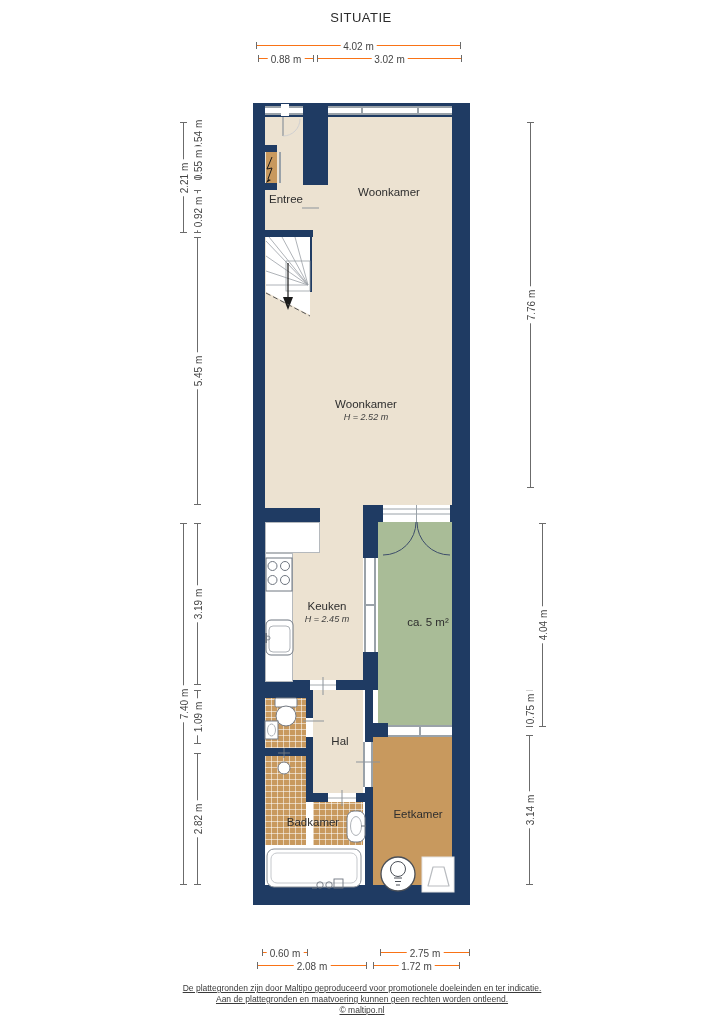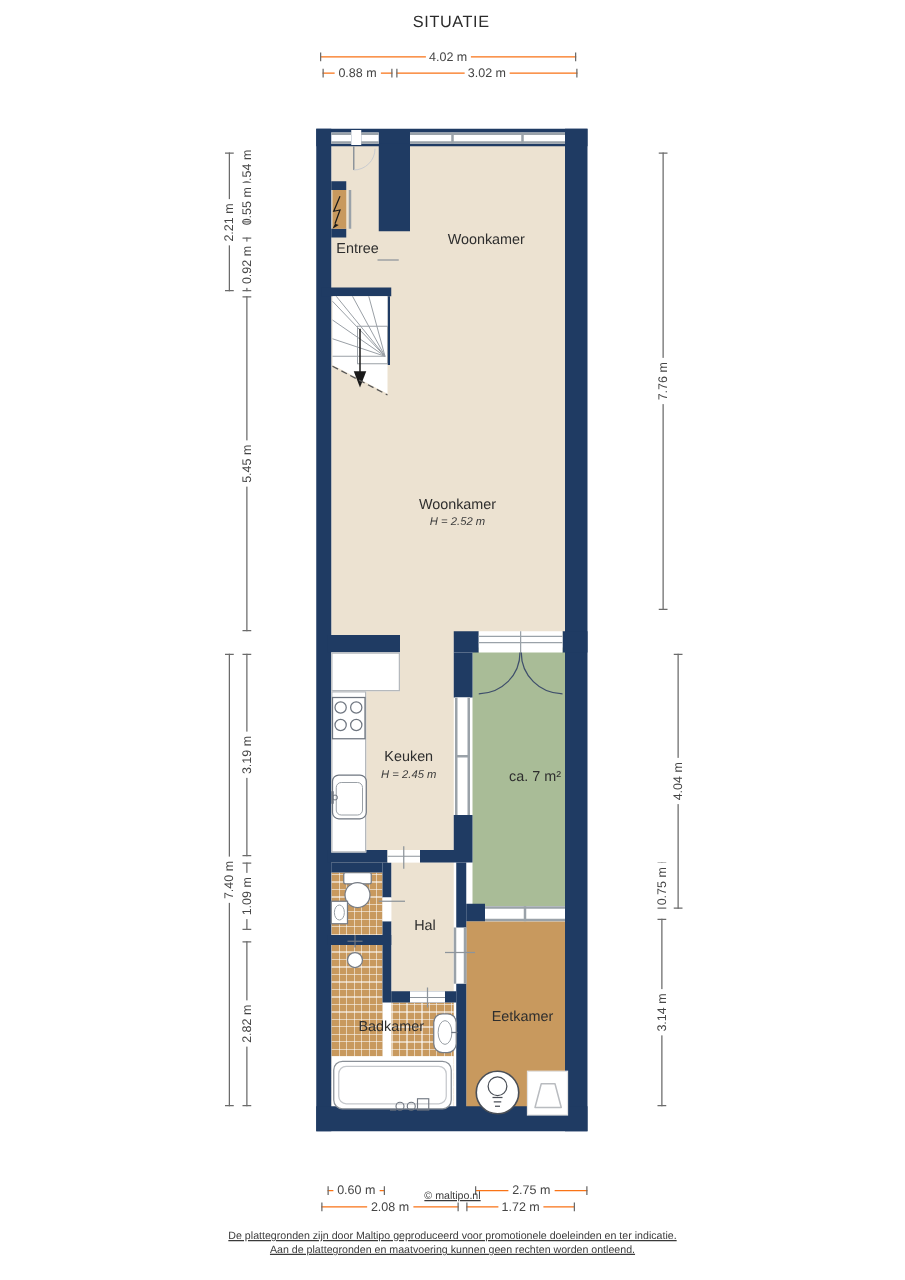--- a/index.html
+++ b/index.html
@@ -211,21 +211,21 @@
       <polygon points="428,886 449,886 444,867 433,867" fill="none" stroke="#b9bcc0" stroke-width="1.2" stroke-linejoin="round"></polygon>
     </g>
   </svg>
 
   <div class="room-label" style="left:286px;top:199px">Entree</div>
   <div class="room-label" style="left:389px;top:192px">Woonkamer</div>
   <div class="room-label" style="left:366px;top:404px">Woonkamer</div>
   <div class="h-label" style="left:366px;top:417px">H = 2.52 m</div>
   <div class="room-label" style="left:327px;top:606px">Keuken</div>
   <div class="h-label" style="left:327px;top:619px">H = 2.45 m</div>
-  <div class="room-label" style="left:428px;top:622px">ca. 7 m²</div>
+  <div class="room-label" style="left:428px;top:622px">ca. 5 m²</div>
   <div class="room-label" style="left:340px;top:741px">Hal</div>
   <div class="room-label" style="left:313px;top:822px">Badkamer</div>
   <div class="room-label" style="left:418px;top:814px">Eetkamer</div>
 
   <div class="dimh" style="left:256px;top:45px;width:205px">
       <span class="dlab">4.02 m</span>
     </div>
   <div class="dimh" style="left:258px;top:58px;width:56px">
       <span class="dlab">0.88 m</span>
     </div>
@@ -283,15 +283,15 @@
     </div>
   <div class="dimh" style="left:257px;top:965px;width:110px">
       <span class="dlab">2.08 m</span>
     </div>
   <div class="dimh" style="left:373px;top:965px;width:87px">
       <span class="dlab">1.72 m</span>
     </div>
 
   <div class="footer-line" style="top:983px">De plattegronden zijn door Maltipo geproduceerd voor promotionele doeleinden en ter indicatie.</div>
   <div class="footer-line" style="top:994px">Aan de plattegronden en maatvoering kunnen geen rechten worden ontleend.</div>
-  <div class="footer-line" style="top:951px">© maltipo.nl</div>
+  <div class="footer-line" style="top:1005px">© maltipo.nl</div>
 
 </div>
 
 </body></html>

